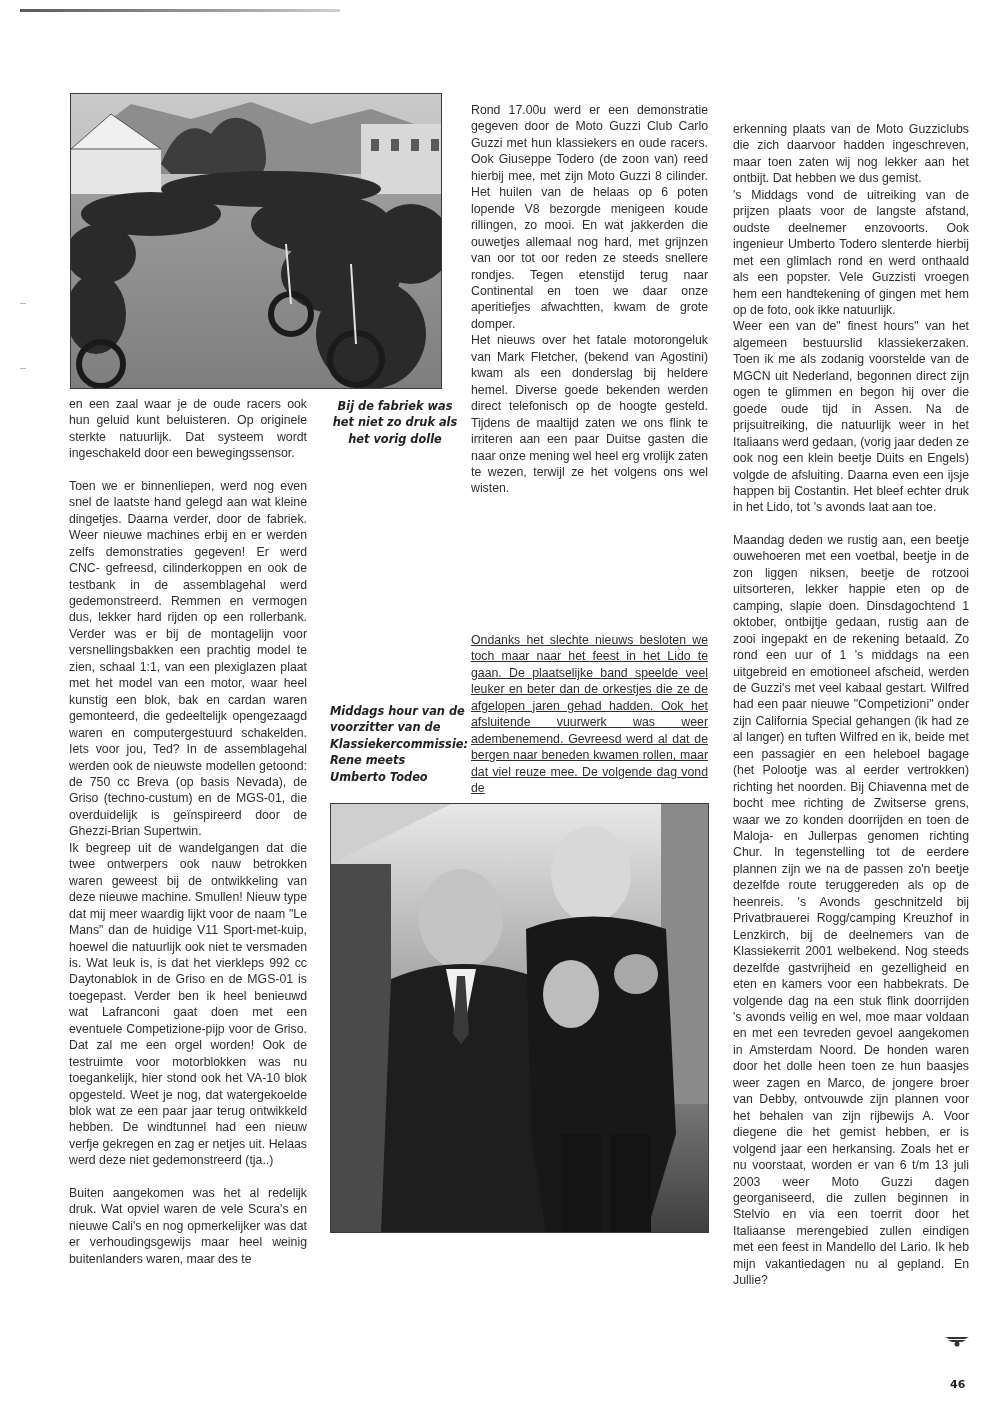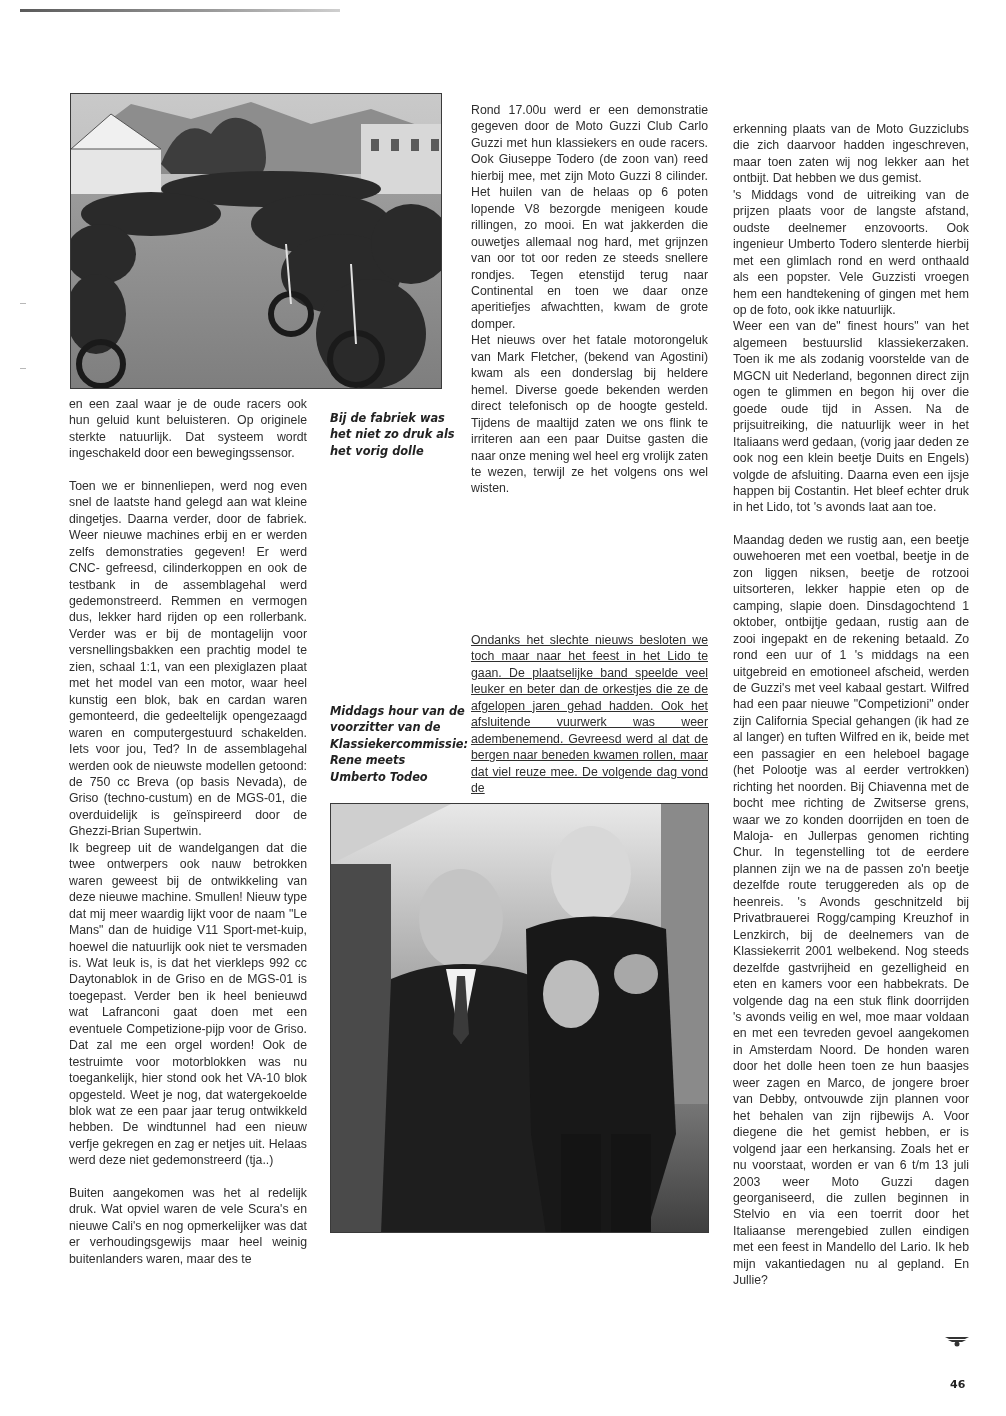--- a/index.html
+++ b/index.html
@@ -22,21 +22,21 @@
 
   #col1 { left: 69px; top: 396px; width: 238px; }
   #col3 { left: 471px; top: 86px; width: 237px; }
   #col3b { left: 471px; top: 632px; width: 237px; text-decoration: underline; }
   #col4 { left: 733px; top: 86px; width: 236px; margin-top: 35px; }
 
   .caption {
     position: absolute; font-family: "DejaVu Sans", sans-serif; font-style: italic; font-weight: bold;
     font-size: 11.4px; line-height: 16.4px; color: #222;
   }
-  #caption1 { left: 330px; top: 410px; width: 130px; }
+  #caption1 { left: 330px; top: 398px; width: 130px; text-align: center; }
   #caption2 { left: 330px; top: 703px; width: 140px; }
 
   .photo { position: absolute; overflow: hidden; border: 1px solid #3a3a3a; }
   #photo1 { left: 70px; top: 93px; width: 372px; height: 296px; background: #8a8a8a; }
   #photo2 { left: 330px; top: 803px; width: 379px; height: 430px; background: #555; }
 
   .sig-icon { position: absolute; left: 945px; top: 1335px; width: 24px; height: 12px; }
   .page-number { position: absolute; left: 950px; top: 1378px; font-size: 11px; font-weight: bold; color: #222; font-family: "DejaVu Sans", sans-serif; }
 </style>
 </head>

